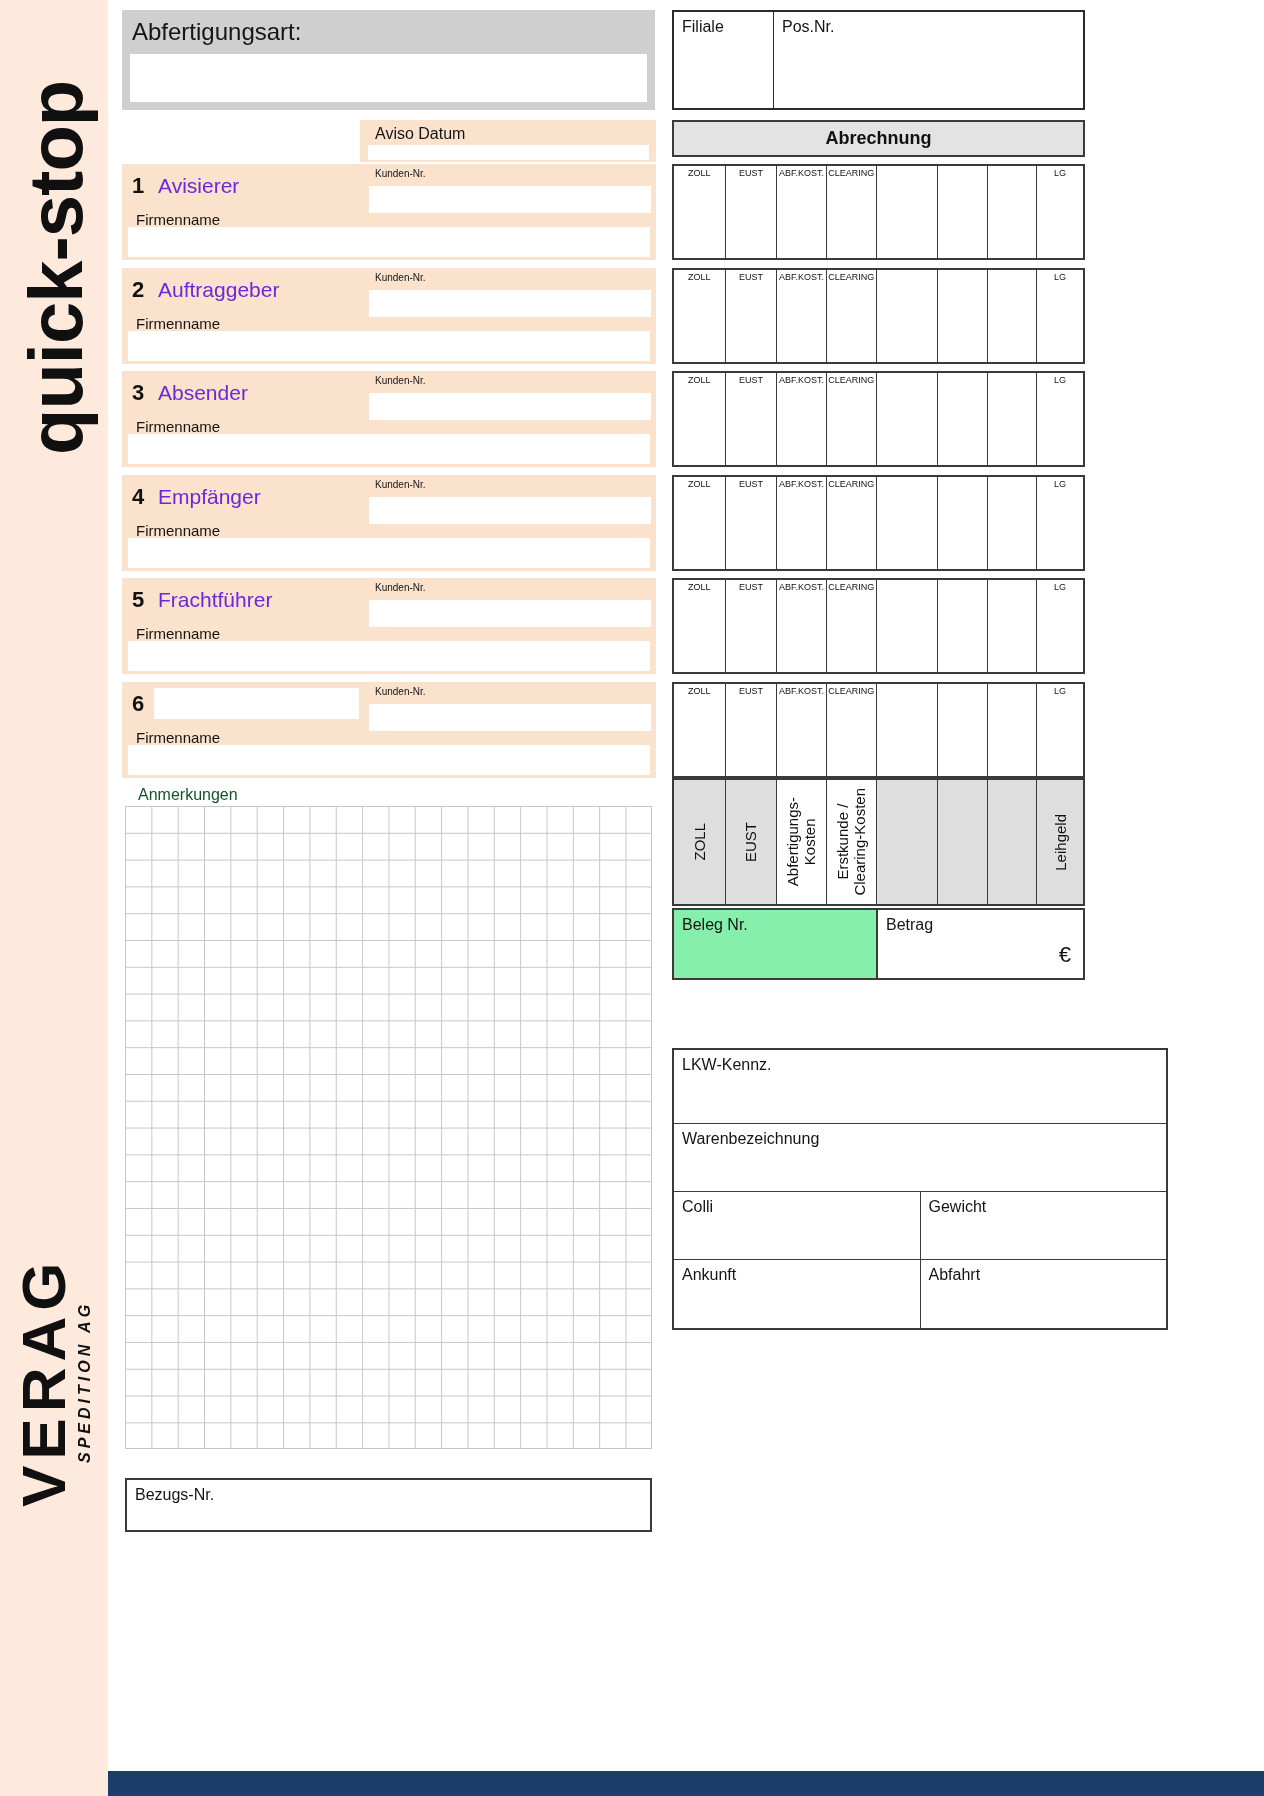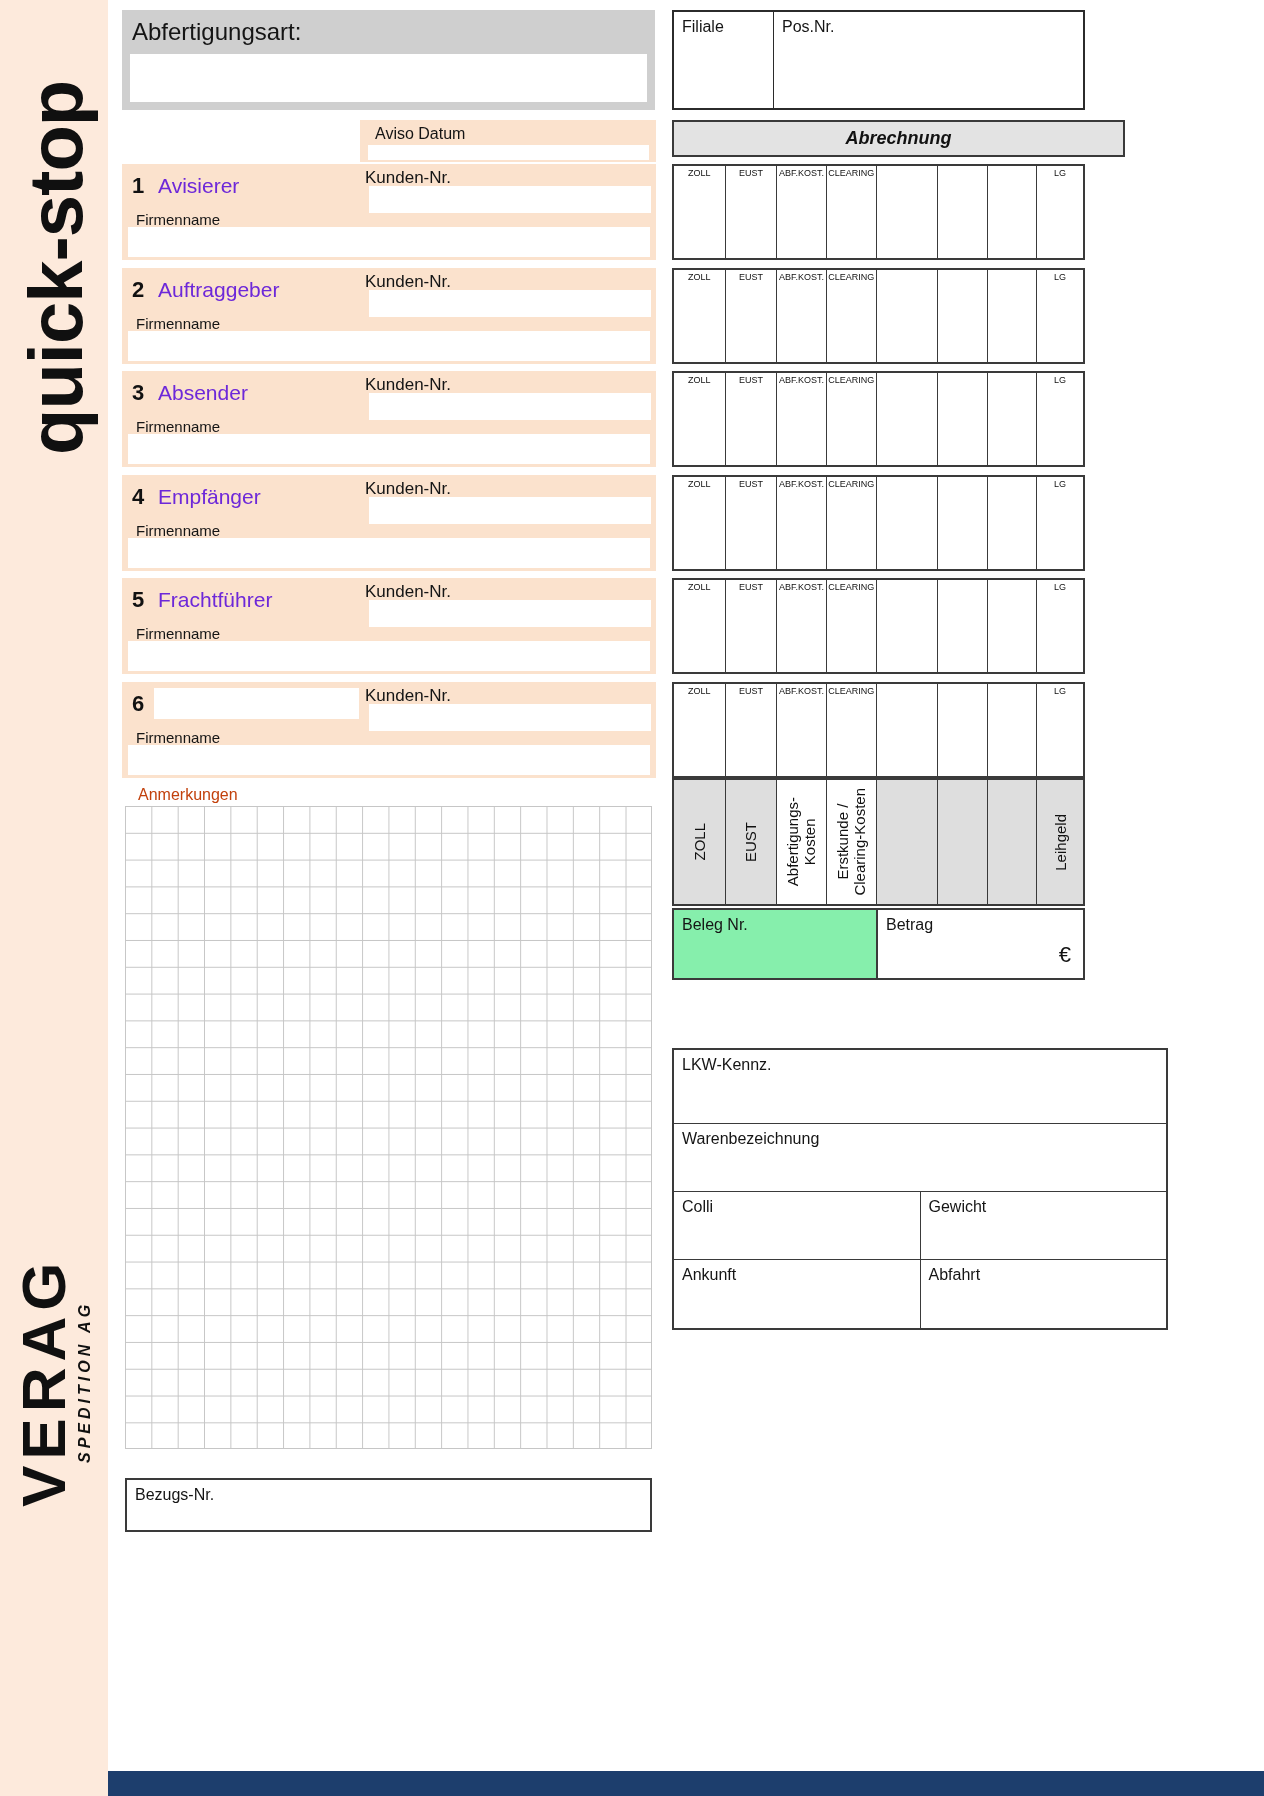--- a/index.html
+++ b/index.html
@@ -21,27 +21,27 @@
   .hdrbox .inp { position:absolute; left:8px; top:44px; width:517px; height:48px; background:#ffffff; }
   .filiale { left:672px; top:10px; width:413px; height:100px; background:#ffffff; border:2px solid #2b2b2b; display:flex; }
   .fcell { position:relative; width:100px; border-right:1px solid #2b2b2b; }
   .fcell.last { flex:1; border-right:none; }
   .blabel { position:absolute; left:8px; top:6px; font-size:16px; color:#151515; }
 
   .aviso { left:360px; top:120px; width:296px; height:42px; background:var(--peach,#fbe2cd); }
   .aviso .lbl { position:absolute; left:15px; top:5px; font-size:16px; color:#151515; }
   .aviso .inp { position:absolute; left:8px; top:25px; width:281px; height:15px; background:#ffffff; }
 
-  .abrhdr { left:672px; top:120px; width:453px; height:37px; background:var(--gray_header,#e3e3e3); border:2px solid #3a3a3a; display:flex; align-items:center; justify-content:center; font-size:18px; font-weight:bold; color:#111;font-style:italic; }
+  .abrhdr { left:672px; top:120px; width:413px; height:37px; background:var(--gray_header,#e3e3e3); border:2px solid #3a3a3a; display:flex; align-items:center; justify-content:center; font-size:18px; font-weight:bold; color:#111; }
 
   
   .party { left:122px; width:534px; height:96px; background:var(--peach,#fbe2cd); }
   .pnum { position:absolute; left:10px; top:9px; font-size:22px; font-weight:bold; color:#111; }
   .plabel { position:absolute; left:36px; top:10px; font-size:21px; color:#6d28d9; }
-  .klabel { position:absolute; left:243px; top:4px; font-size:17px; color:#151515; }
+  .klabel { position:absolute; left:253px; top:4px; font-size:10px; color:#151515; }
   .kinput { position:absolute; left:247px; top:22px; width:282px; height:27px; background:#ffffff; }
   .flabel { position:absolute; left:14px; top:47px; font-size:15px; color:#151515; }
   .finput { position:absolute; left:6px; top:63px; width:522px; height:30px; background:#ffffff; }
   .tinput { position:absolute; left:32px; top:6px; width:205px; height:31px; background:#ffffff; }
 
   
   .abr { left:672px; width:413px; height:96px; display:flex; border:2px solid #3a3a3a; background:#ffffff; }
   .acell { position:relative; border-right:1px solid #3a3a3a; }
   .acell:last-child { border-right:none; }
   .ahead { display:block; text-align:center; font-size:9px; padding-top:2px; color:#111; white-space:nowrap; overflow:hidden; }
@@ -60,21 +60,21 @@
   .euro { position:absolute; right:12px; top:32px; font-size:22px; color:#111; }
 
   .lkw { left:672px; top:1048px; width:496px; height:282px; border:2px solid #3a3a3a; background:#ffffff; }
   .abfd { left:672px; top:1390px; width:413px; height:142px; border:2px solid #3a3a3a; background:#ffffff; }
   .lrow { position:relative; width:100%; border-bottom:1px solid #3a3a3a; }
   .lrow.last { border-bottom:none; }
   .lrow.split { display:flex; }
   .half { position:relative; flex:1; }
   .half:first-child { border-right:1px solid #3a3a3a; }
 
-  .anmlabel { left:138px; top:786px; font-size:16px; color:#c2410c; }
+  .anmlabel { left:138px; top:786px; font-size:16px; color:#14532d; }
   .grid { left:125px; top:806px; width:527px; height:643px;
     border-right:1px solid var(--grid,#c6c6c6); border-bottom:1px solid var(--grid,#c6c6c6);
     background-image:
       linear-gradient(to right, var(--grid,#c6c6c6) 1px, transparent 1px),
       linear-gradient(to bottom, var(--grid,#c6c6c6) 1px, transparent 1px);
     background-size:26.35px 26.8px; background-color:#ffffff; }
 
   .bezug { left:125px; top:1478px; width:527px; height:54px; border:2px solid #3a3a3a; background:#ffffff; }
 </style>
 </head>

